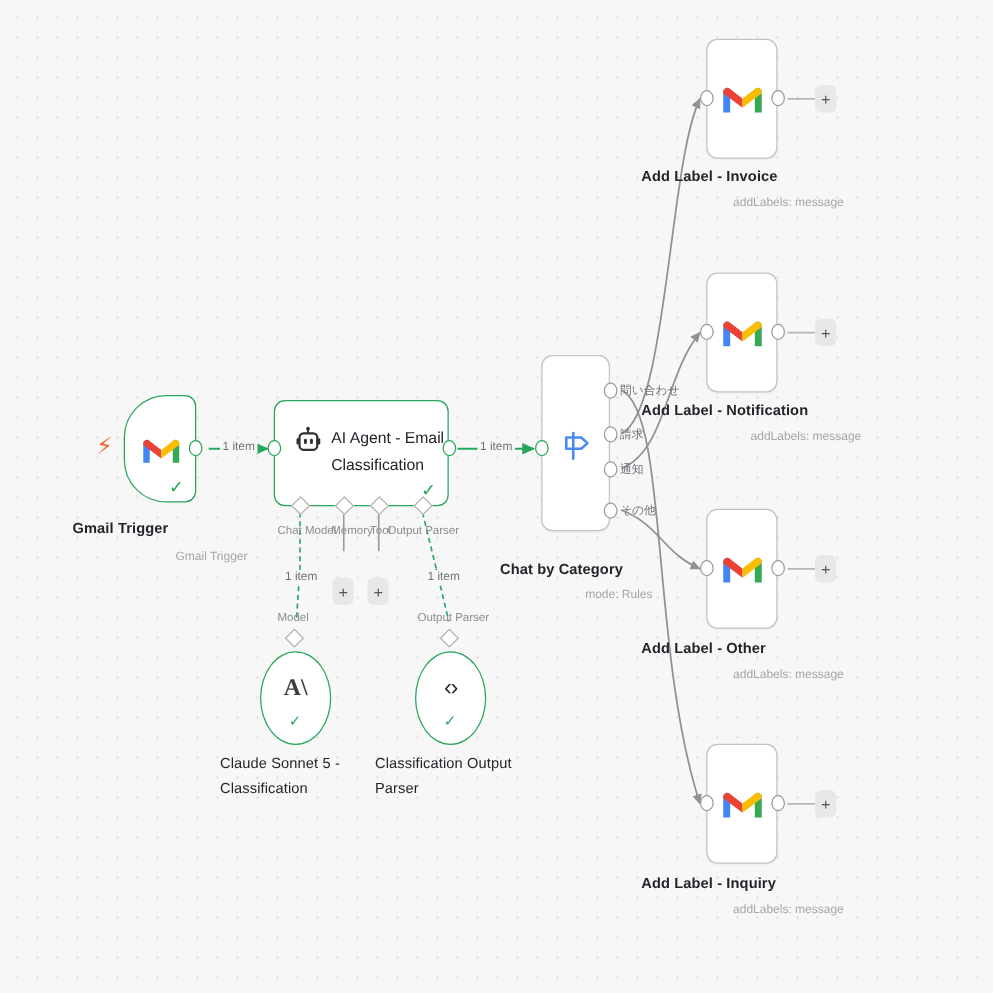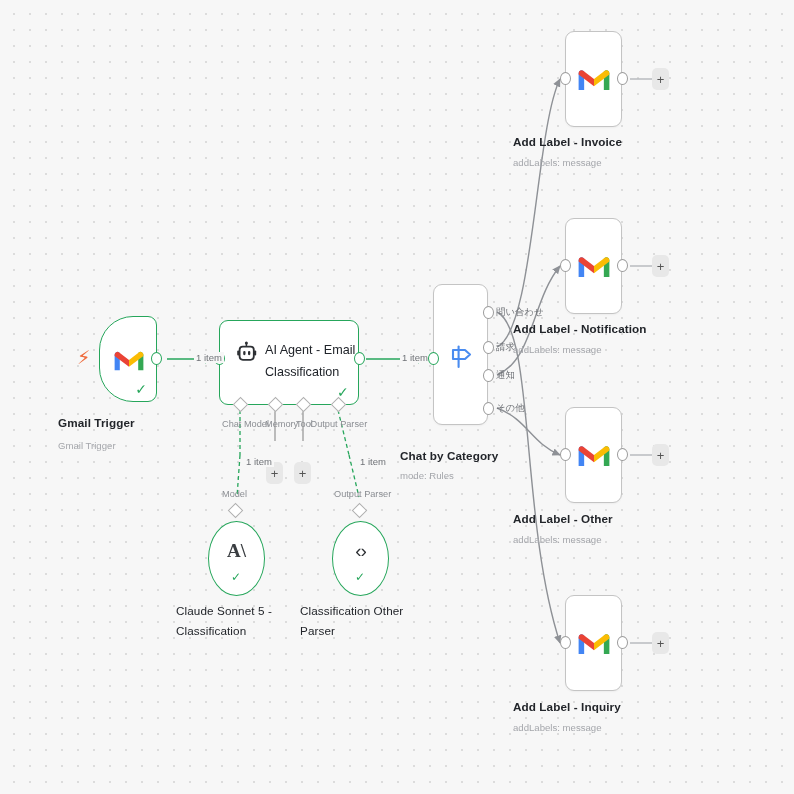--- a/index.html
+++ b/index.html
@@ -26,38 +26,38 @@
   .node-green{border:1.6px solid #26a65b;box-shadow:none;}
   .trigger-shape{
     border:1.6px solid #26a65b;
     border-radius:34px 9px 9px 34px;
     background:#fff;
   }
 
   
   .lbl{position:absolute;text-align:left;color:#22252a;font-size:11.7px;line-height:14px;
        letter-spacing:.1px;}
-  .sub{position:absolute;text-align:left;color:#a4a6ab;font-size:9.6px;line-height:12px;}
+  .sub{position:absolute;text-align:right;color:#a4a6ab;font-size:9.6px;line-height:12px;}
 
   
   .dot{position:absolute;width:11px;height:13px;border:1.2px solid #9b9b9b;border-radius:50%;
        background:#fff;box-sizing:border-box;}
   .dot-green{border-color:#26a65b;}
 
   .diamond{position:absolute;width:11px;height:11px;background:#fff;border:1.2px solid #b0b0b0;
            transform:rotate(45deg);box-sizing:border-box;}
 
   .plusbtn{position:absolute;width:17px;height:22px;border-radius:5px;background:#e8e8e8;
            display:flex;align-items:center;justify-content:center;color:#555;font-size:13px;
            line-height:1;box-sizing:border-box;}
 
   .check{position:absolute;color:#26a65b;font-size:14px;line-height:1;font-weight:700;}
 
   .flow-lbl{position:absolute;font-size:9.5px;color:#6f7277;background:#f7f7f7;padding:0 2px;
-            white-space:nowrap;margin-left:18px;}
+            white-space:nowrap;}
   .conn-lbl{position:absolute;font-size:9.2px;color:#8b8e93;white-space:nowrap;}
   .out-lbl{position:absolute;font-size:9.4px;color:#6d7075;white-space:nowrap;}
 
   .icon-wrap{position:absolute;display:flex;align-items:center;justify-content:center;}
   .bolt{position:absolute;color:#ef6c3e;font-size:19px;line-height:1;}
   .agent-title{position:absolute;color:#20242a;font-size:12.6px;line-height:16px;}
 </style>
 </head>
 <body>
 
@@ -158,21 +158,21 @@
   <span class="check" style="left:231px;top:571px;font-size:12px;">✓</span>
   <div class="lbl" style="left:176px;top:604px;width:120px;">Claude Sonnet 5 -</div>
   <div class="lbl" style="left:176px;top:624px;width:120px;">Classification</div>
 
   <div class="flow-lbl" style="left:340px;top:456px;">1 item</div>
   <div class="conn-lbl" style="left:334px;top:489px;">Output Parser</div>
   <div class="diamond" style="left:354px;top:505px;"></div>
   <div style="position:absolute;left:332px;top:521px;width:57px;height:75px;border:1.6px solid #26a65b;border-radius:50%;background:#fff;box-sizing:border-box;"></div>
   <div style="position:absolute;left:332px;top:540px;width:57px;height:24px;text-align:center;font-size:19px;color:#2d3034;letter-spacing:-1px;">‹›</div>
   <span class="check" style="left:355px;top:571px;font-size:12px;">✓</span>
-  <div class="lbl" style="left:300px;top:604px;width:120px;">Classification Other</div>
+  <div class="lbl" style="left:300px;top:604px;width:120px;">Classification Output</div>
   <div class="lbl" style="left:300px;top:624px;width:120px;">Parser</div>
 
   <div class="node node-rect" style="left:433px;top:284px;width:55px;height:141px;"></div>
   <div class="icon-wrap" style="left:444px;top:340px;width:34px;height:34px;">
     <svg width="30" height="30" viewBox="0 0 30 30">
       <path d="M7,8 L19,8 L24,12.5 L19,17 L7,17 Z" fill="none" stroke="#4a8cf0" stroke-width="2.1" stroke-linejoin="round"></path>
       <path d="M12.6,4.5 L12.6,25" stroke="#4a8cf0" stroke-width="2.1" stroke-linecap="round"></path>
     </svg>
   </div>
   <div class="dot" style="left:428px;top:352px;border-color:#26a65b;"></div>

